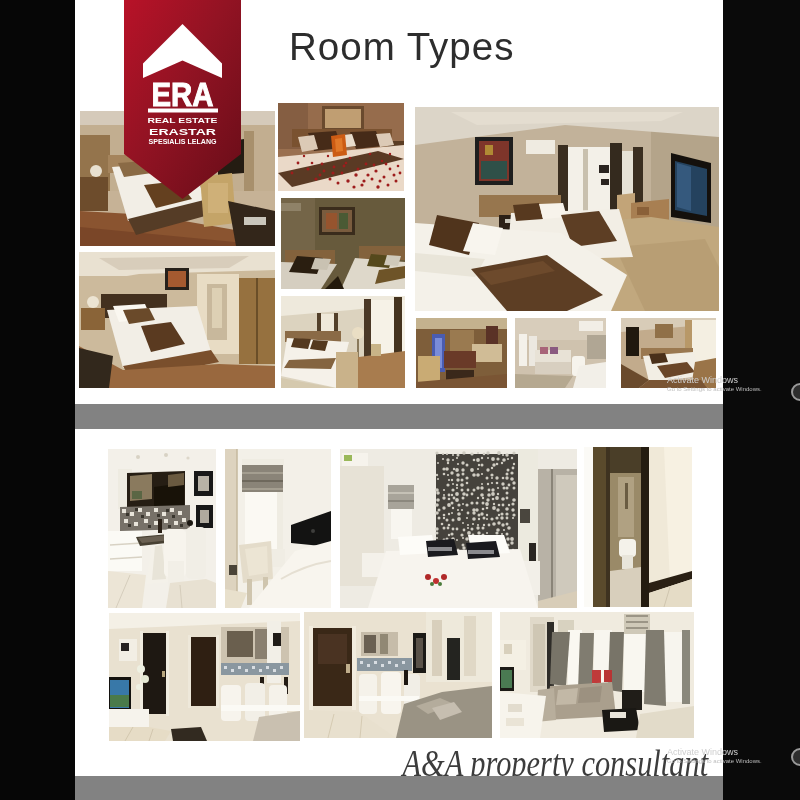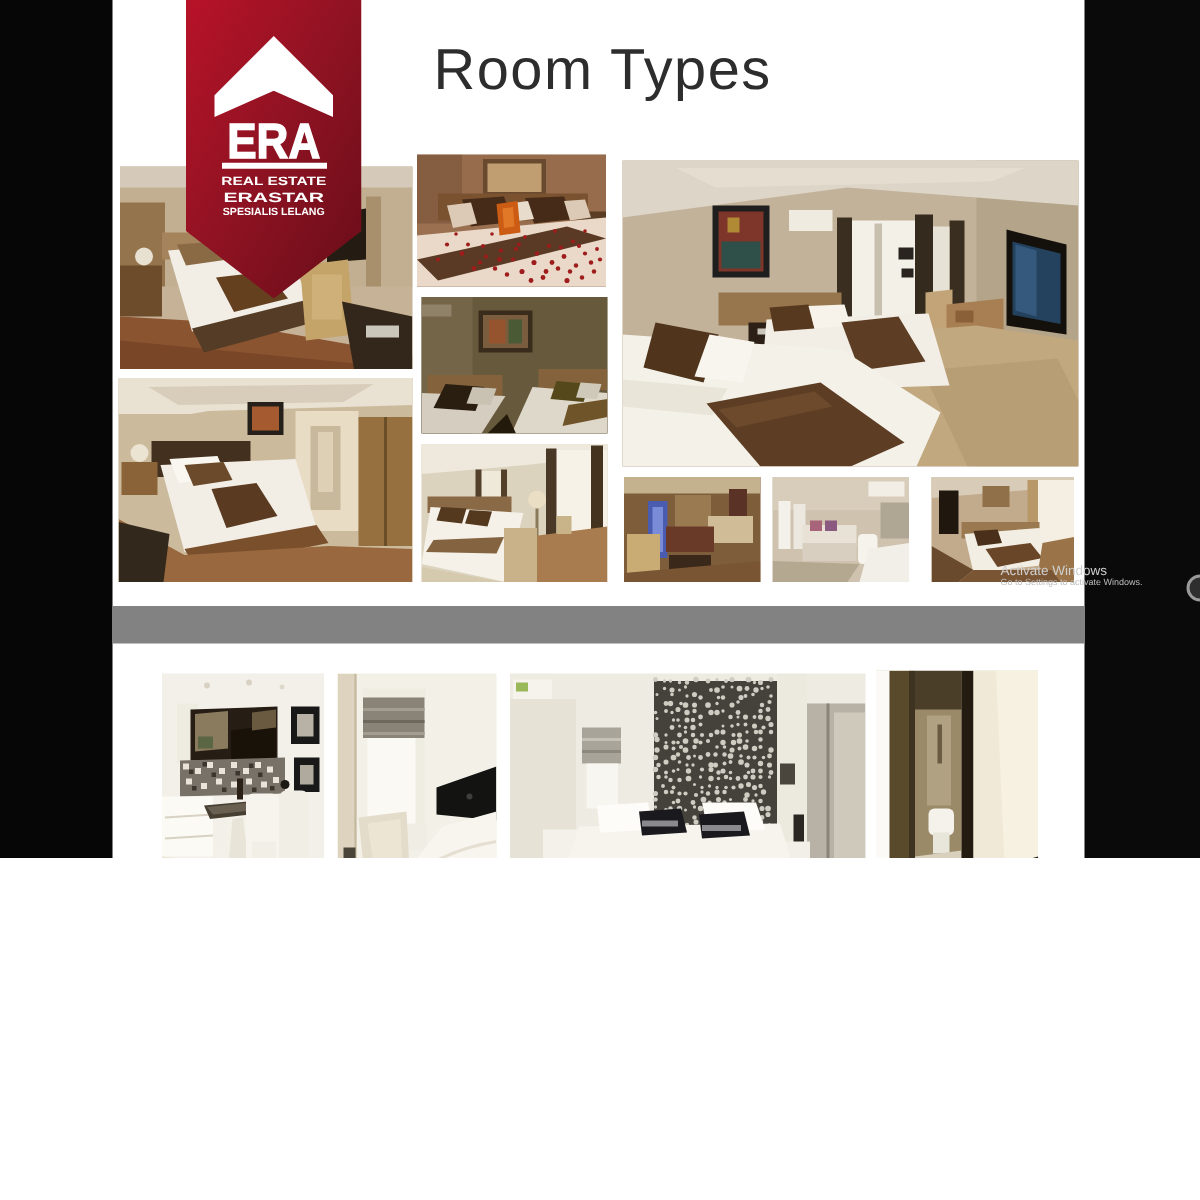--- a/index.html
+++ b/index.html
@@ -1,17 +1,17 @@
 <!DOCTYPE html>
 <html><head>
 <meta charset="utf-8">
 <style>
 html,body{margin:0;padding:0;}
 body{width:800px;height:800px;overflow:hidden;background:#fff;font-family:"Liberation Sans",sans-serif;}
-#page{position:relative;width:800px;height:572px;background:#fff;overflow:hidden;filter:blur(0.45px);}
+#page{position:relative;width:800px;height:800px;background:#fff;overflow:hidden;filter:blur(0.45px);}
 .ph{position:absolute;overflow:hidden;}
 .ph svg{display:block;}
 </style>
 </head>
 <body>
 <div id="page">
 
 <div style="position:absolute;left:0;top:0;width:75px;height:800px;background:#060606;"></div>
 
 <div style="position:absolute;left:723px;top:0;width:77px;height:800px;background:#0a0a0a;"></div>

